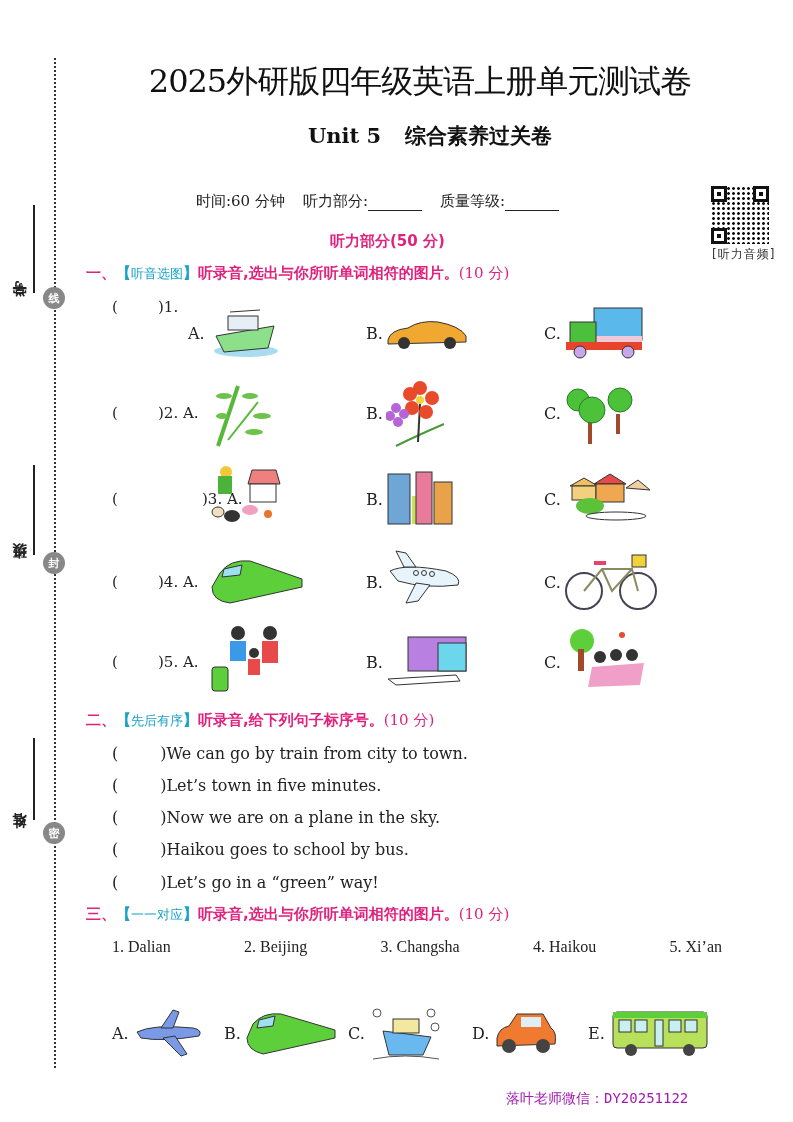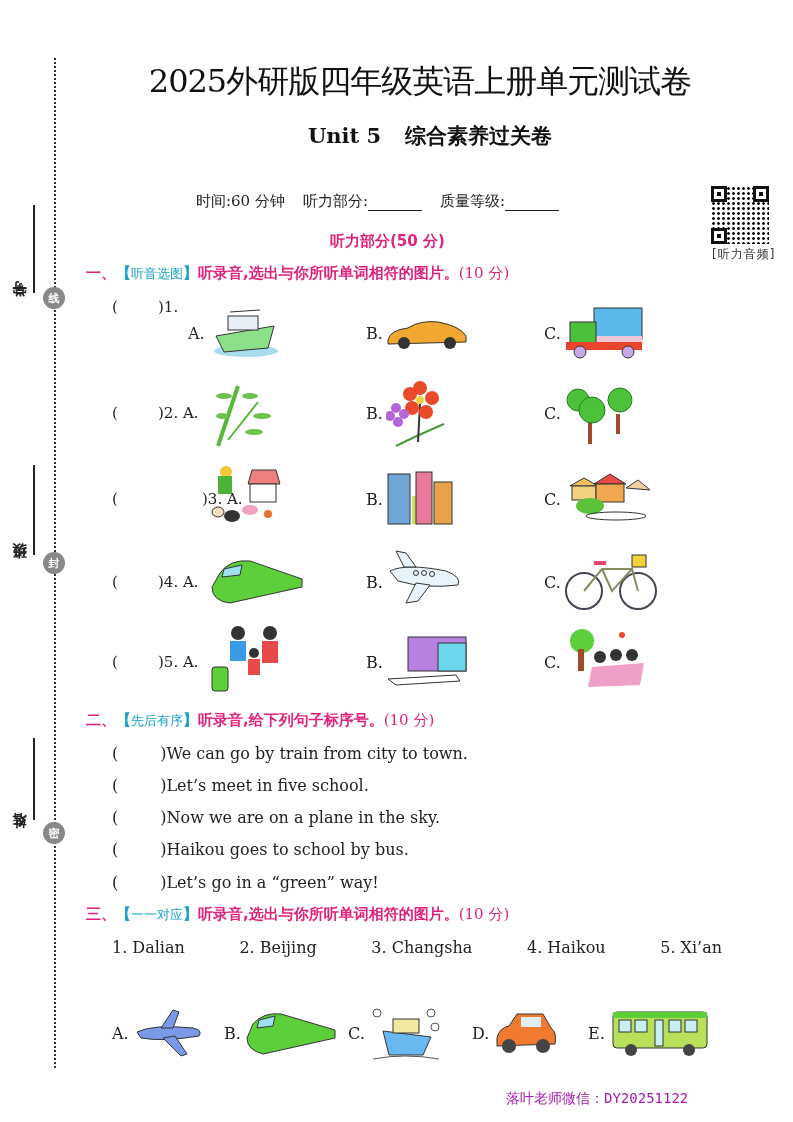--- a/index.html
+++ b/index.html
@@ -33,21 +33,21 @@
   .section-head .score { font-weight: normal; font-family: "DejaVu Serif", serif; }
 
   .q-row { position: absolute; left: 110px; height: 70px; width: 600px; }
   .paren { position: absolute; font-size: 15px; top: 0; }
   .opt { position: absolute; font-size: 16px; }
   .pic { position: absolute; }
 
   .sentence { position: absolute; left: 112px; font-size: 16px; color: #222; white-space: nowrap; }
   .sentence .bl { display: inline-block; width: 42px; }
 
-  .cities { position: absolute; left: 112px; top: 938px; width: 610px; font-size: 16px; display: flex; justify-content: space-between; }
+  .cities { position: absolute; left: 112px; top: 938px; width: 610px; font-size: 16px; display: flex; justify-content: space-between; font-family: Liberation Serif, serif; }
 
   .match-row { position: absolute; left: 112px; top: 1003px; width: 600px; height: 60px; }
   .match-item { position: absolute; top: 0; display: flex; align-items: center; height: 60px; }
   .match-item .lab { font-size: 16px; margin-right: 4px; }
 
   .footer { position: absolute; left: 506px; top: 1090px; font-size: 14px; color: #a21caf; font-family: "DejaVu Sans Mono", monospace; }
 </style>
 </head>
 <body>
 
@@ -244,21 +244,21 @@
       <circle cx="52" cy="28" r="6" fill="#333"></circle>
       <circle cx="68" cy="28" r="6" fill="#333"></circle>
     <circle cx="58" cy="8" r="3" fill="#e84a2a"></circle>
   </svg>
 </div>
 
 <div class="section-head" style="top:711px;">
   <span>二、</span><span class="br">【</span><span class="tag">先后有序</span><span class="br">】</span><span>听录音,给下列句子标序号。</span><span class="score">(10 分)</span>
 </div>
 <div class="sentence" style="top:744px;"><span>(</span><span class="bl"></span><span>)We can go by train from city to town.</span></div>
-<div class="sentence" style="top:776px;"><span>(</span><span class="bl"></span><span>)Let’s meet in five school.</span></div>
+<div class="sentence" style="top:776px;"><span>(</span><span class="bl"></span><span>)Let’s town in five minutes.</span></div>
 <div class="sentence" style="top:808px;"><span>(</span><span class="bl"></span><span>)Now we are on a plane in the sky.</span></div>
 <div class="sentence" style="top:840px;"><span>(</span><span class="bl"></span><span>)Haikou goes to school by bus.</span></div>
 <div class="sentence" style="top:873px;"><span>(</span><span class="bl"></span><span>)Let’s go in a “green” way!</span></div>
 
 <div class="section-head" style="top:905px;">
   <span>三、</span><span class="br">【</span><span class="tag">一一对应</span><span class="br">】</span><span>听录音,选出与你所听单词相符的图片。</span><span class="score">(10 分)</span>
 </div>
 <div class="cities">
   <span>1. Dalian</span>
   <span>2. Beijing</span>

